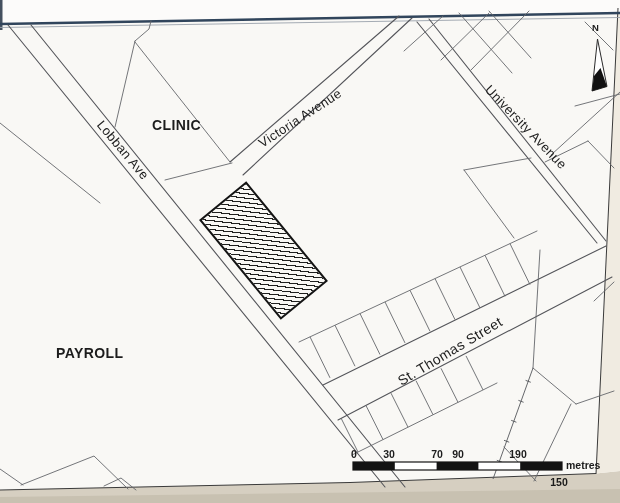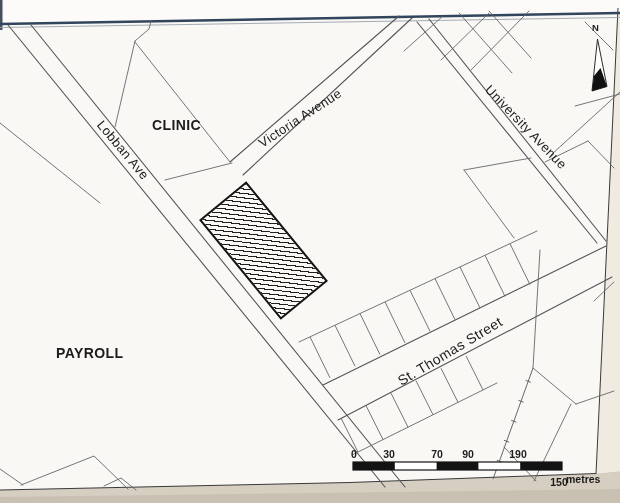--- a/index.html
+++ b/index.html
@@ -140,18 +140,18 @@
   <div class="maplabel street-label rot" style="left:123px;top:150px;--rot:rotate(50deg);">Lobban Ave</div>
   <div class="maplabel street-label rot" style="left:300px;top:118px;--rot:rotate(-33deg);">Victoria Avenue</div>
   <div class="maplabel street-label rot" style="left:526px;top:127px;--rot:rotate(46deg);">University Avenue</div>
   <div class="maplabel street-label rot" style="left:450px;top:351px;font-size:14px;font-weight:500;--rot:rotate(-31deg);">St. Thomas Street</div>
 
   <div id="north-n" style="left:592px;top:22px;">N</div>
 
   <span class="tick-label" style="left:354px;top:448px;">0</span>
   <span class="tick-label" style="left:377px;top:448px;margin-left:12px;">30</span>
   <span class="tick-label" style="left:437px;top:448px;">70</span>
-  <span class="tick-label" style="left:468px;top:448px;">90</span>
+  <span class="tick-label" style="left:458px;top:448px;">90</span>
   <span class="tick-label" style="left:518px;top:448px;">190</span>
   <span class="tick-label" style="left:559px;top:476px;">150</span>
-  <span id="metres-label" style="left:566px;top:473px;">metres</span>
+  <span id="metres-label" style="left:566px;top:459px;">metres</span>
 
 </div>
 
 </body></html>

